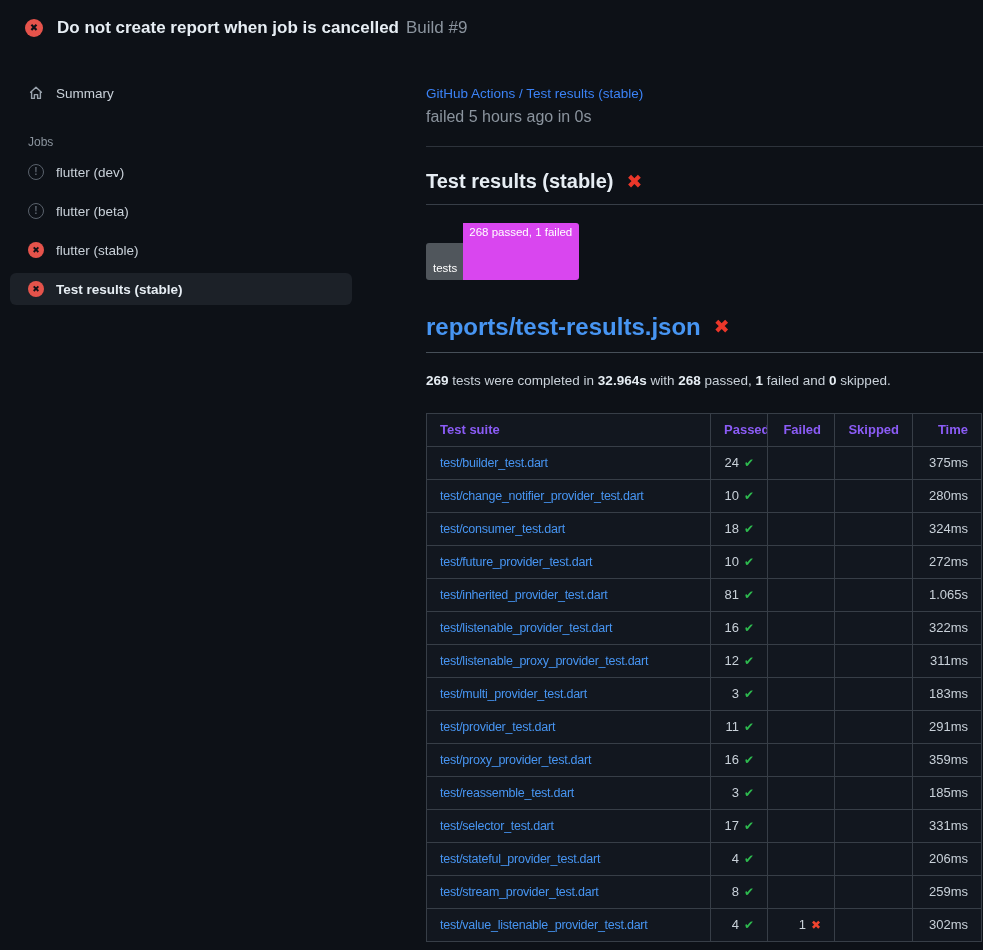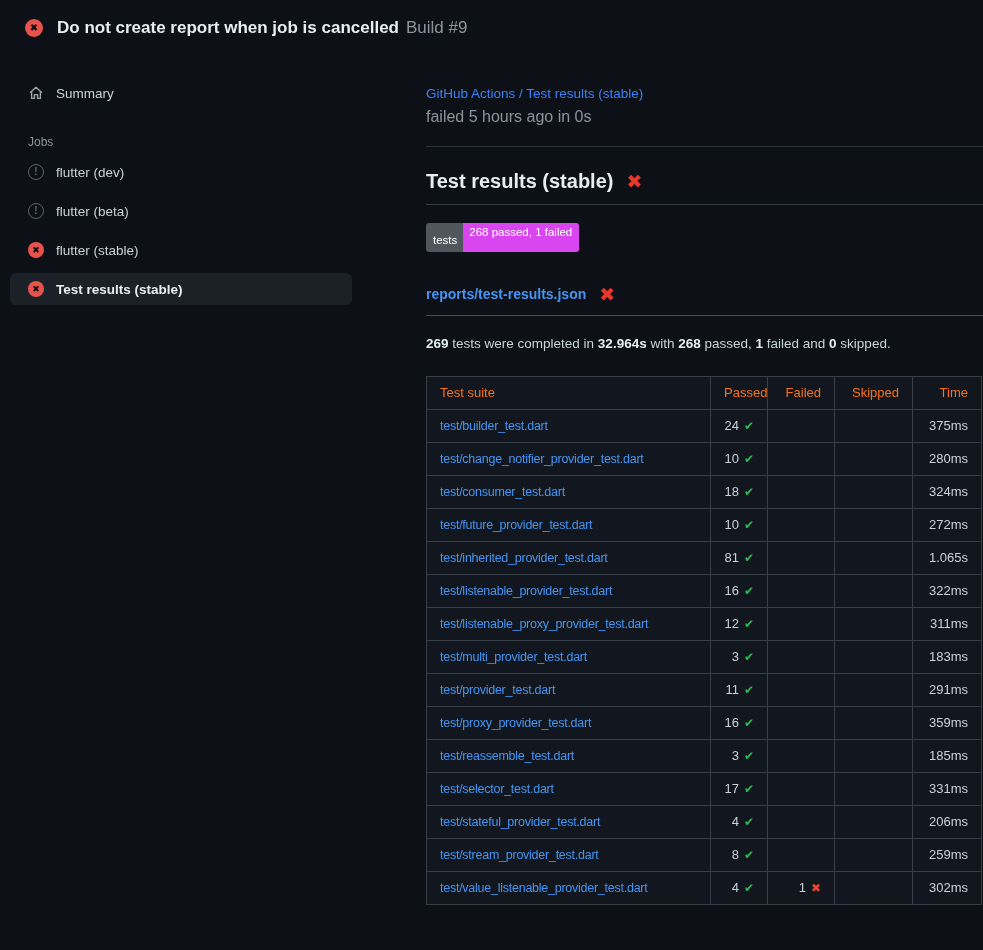--- a/index.html
+++ b/index.html
@@ -49,42 +49,42 @@
   .divider { border:none; border-top:1px solid #2d333b; margin:20px 0 0 0; }
 
   .section-heading {
     margin-top:23px; padding-bottom:11px; border-bottom:1px solid #373e47;
     display:flex; align-items:center; gap:13px;
   }
   .section-heading .heading-text { font-size:20px; font-weight:600; color:#e6edf3; }
   .x-mark { color:#eb372a; font-weight:800; font-size:19px; line-height:1; }
 
   .badge { margin-top:18px; display:inline-flex; font-size:11.5px; line-height:1; }
-  .badge-label { background:#50565c; color:#ffffff; padding:12px 6px 5px 7px; border-radius:3px 0 0 3px; }
+  .badge-label { background:#50565c; color:#ffffff; padding:20px 6px 5px 7px; border-radius:3px 0 0 3px;margin-top:20px; }
   .badge-value { background:#d946ef; color:#ffffff; padding:4px 7px 5px 6px; border-radius:0 3px 3px 0; }
 
   .report-heading {
     margin-top:33px; padding-bottom:11px; border-bottom:1px solid #464f58;
     display:flex; align-items:center; gap:13px;
   }
-  .report-heading a { font-size:14px; font-weight:600; color:#4795f2; text-decoration:none; }
+  .report-heading a { font-size:24px; font-weight:600; color:#4795f2; text-decoration:none; }
 
   .summary-line { margin:20px 0 0 0; font-size:13.5px; color:#c9d1d9; }
   .summary-line b { font-weight:700; color:#e6edf3; }
 
   
   table.results {
     margin-top:25px; border-collapse:collapse; table-layout:fixed; width:555px;
     font-size:13px;
   }
   .results th, .results td {
     border:1px solid #373e47; background:#12171f; height:33px; padding:0 13px;
     overflow:hidden; white-space:nowrap;
   }
-  .results th { color:#f97316; font-weight:400; text-align:right; }
+  .results th { color:#8b5cf6; font-weight:700; text-align:right; }
   .results th.c-suite { text-align:left; }
   .results td { text-align:right; color:#c9d1d9; }
   .results td.c-suite { text-align:left; }
   .results td.c-suite a {
     color:#4795f2; text-decoration:none; font-size:12.5px; letter-spacing:-0.25px;
   }
   .check-icon { color:#2ebb4f; font-weight:700; margin-left:5px; font-size:12px; }
   .cross-icon { color:#f0442f; font-weight:700; margin-left:5px; font-size:12px; }
 </style>
 </head>

